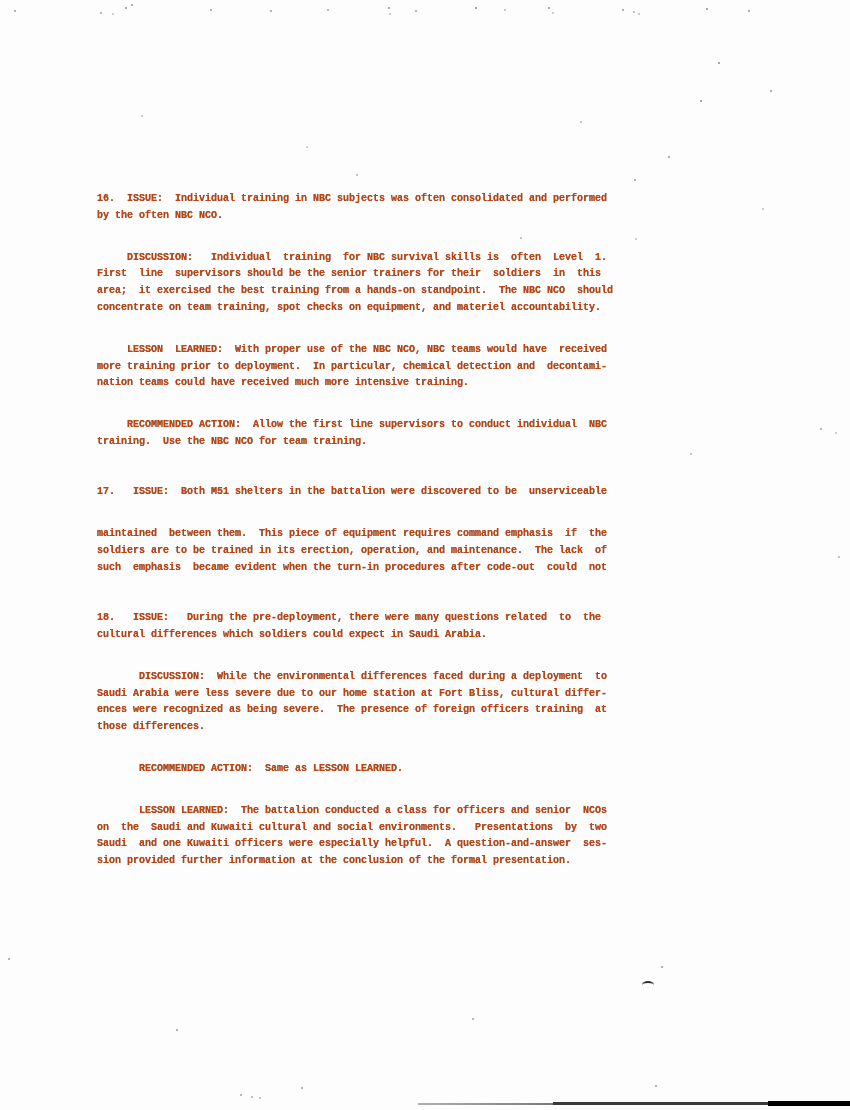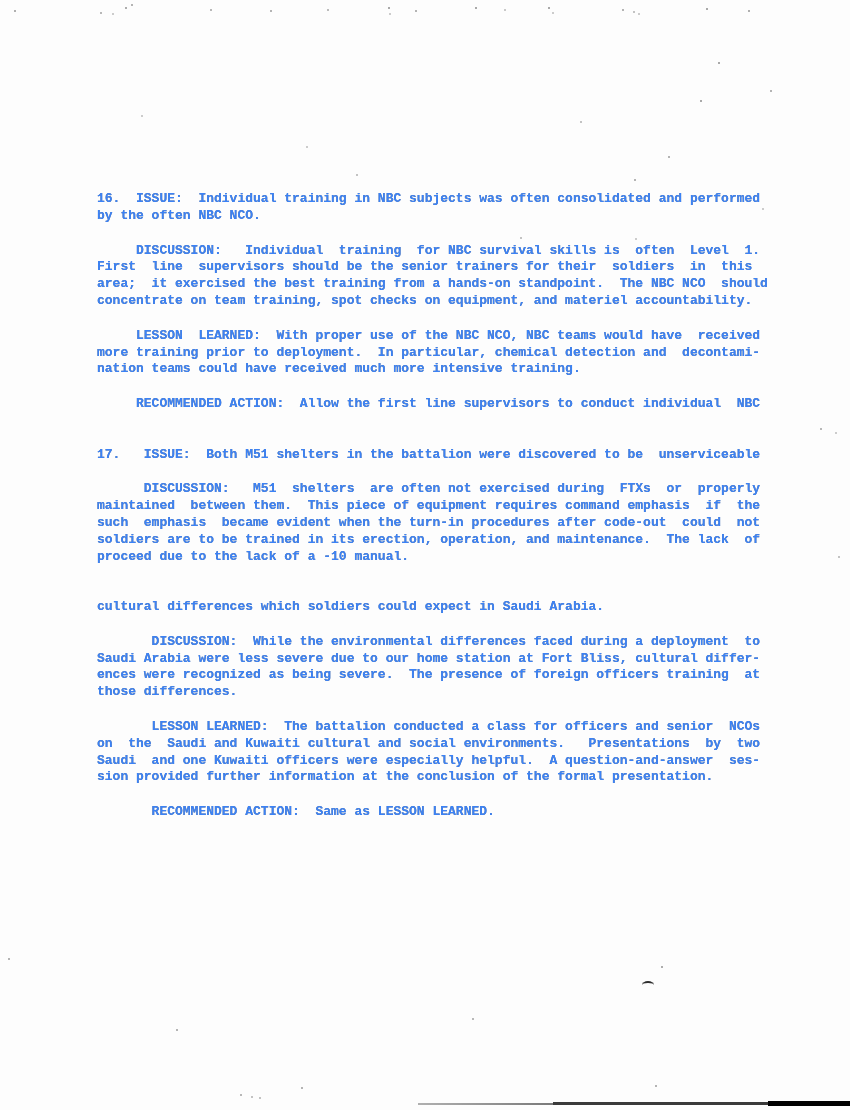--- a/index.html
+++ b/index.html
@@ -11,27 +11,27 @@
     font-family:"Liberation Mono","DejaVu Sans Mono",monospace;
   }
   
   #doc{
     position:absolute;
     left:97px;
     top:191px;
     width:740px;
     font-family:"Liberation Mono","DejaVu Sans Mono",monospace;
     font-weight:700;
-    font-size:13px;
+    font-size:10px;
     line-height:16.8px;
-    color:#3b82f6;
+    color:#c2410c;
     text-shadow:0 0 0.4px rgba(0,0,0,0.55);
   }
   .text-line{white-space:pre;height:16.8px;}
-  .paragraph{margin-top:18px;}
+  .paragraph{margin-top:25px;}
   .paragraph:first-child{margin-top:0;}
   .section{margin-top:33.6px;}
   .section:first-child{margin-top:0;}
 
   
   .speck{position:absolute;width:2px;height:2px;background:transparent;border-radius:50%;
     box-shadow:
       14px 10px 0 0 rgba(50,50,50,.5),
       100px 12px 0 0 rgba(70,70,70,.5),
       112px 13px 0 0 rgba(90,90,90,.4),
@@ -114,52 +114,52 @@
         <div class="text-line">area;  it exercised the best training from a hands-on standpoint.  The NBC NCO  should</div>
         <div class="text-line">concentrate on team training, spot checks on equipment, and materiel accountability.</div>
       </div>
       <div class="paragraph">
         <div class="text-line">     LESSON  LEARNED:  With proper use of the NBC NCO, NBC teams would have  received</div>
         <div class="text-line">more training prior to deployment.  In particular, chemical detection and  decontami-</div>
         <div class="text-line">nation teams could have received much more intensive training.</div>
       </div>
       <div class="paragraph">
         <div class="text-line">     RECOMMENDED ACTION:  Allow the first line supervisors to conduct individual  NBC</div>
+        <div class="text-line">training.  Use the NBC NCO for team training.</div>
       </div>
     </div>
     <div class="section">
       <div class="paragraph">
         <div class="text-line">17.   ISSUE:  Both M51 shelters in the battalion were discovered to be  unserviceable</div>
       </div>
       <div class="paragraph">
-        <div class="text-line">      DISCUSSION:   M51  shelters  are often not exercised during  FTXs  or  properly</div>
         <div class="text-line">maintained  between them.  This piece of equipment requires command emphasis  if  the</div>
+        <div class="text-line">soldiers are to be trained in its erection, operation, and maintenance.  The lack  of</div>
         <div class="text-line">such  emphasis  became evident when the turn-in procedures after code-out  could  not</div>
-        <div class="text-line">soldiers are to be trained in its erection, operation, and maintenance.  The lack  of</div>
-        <div class="text-line">proceed due to the lack of a -10 manual.</div>
       </div>
     </div>
     <div class="section">
       <div class="paragraph">
+        <div class="text-line">18.   ISSUE:   During the pre-deployment, there were many questions related  to  the</div>
         <div class="text-line">cultural differences which soldiers could expect in Saudi Arabia.</div>
       </div>
       <div class="paragraph">
         <div class="text-line">       DISCUSSION:  While the environmental differences faced during a deployment  to</div>
         <div class="text-line">Saudi Arabia were less severe due to our home station at Fort Bliss, cultural differ-</div>
         <div class="text-line">ences were recognized as being severe.  The presence of foreign officers training  at</div>
         <div class="text-line">those differences.</div>
       </div>
       <div class="paragraph">
+        <div class="text-line">       RECOMMENDED ACTION:  Same as LESSON LEARNED.</div>
+      </div>
+      <div class="paragraph">
         <div class="text-line">       LESSON LEARNED:  The battalion conducted a class for officers and senior  NCOs</div>
         <div class="text-line">on  the  Saudi and Kuwaiti cultural and social environments.   Presentations  by  two</div>
         <div class="text-line">Saudi  and one Kuwaiti officers were especially helpful.  A question-and-answer  ses-</div>
         <div class="text-line">sion provided further information at the conclusion of the formal presentation.</div>
-      </div>
-      <div class="paragraph">
-        <div class="text-line">       RECOMMENDED ACTION:  Same as LESSON LEARNED.</div>
       </div>
     </div>
   </div>
 
 <div class="pen-arc"></div>
 
 <div>
   <div class="scan-bar-1"></div>
   <div class="scan-bar-2"></div>
   <div class="scan-bar-3"></div>

